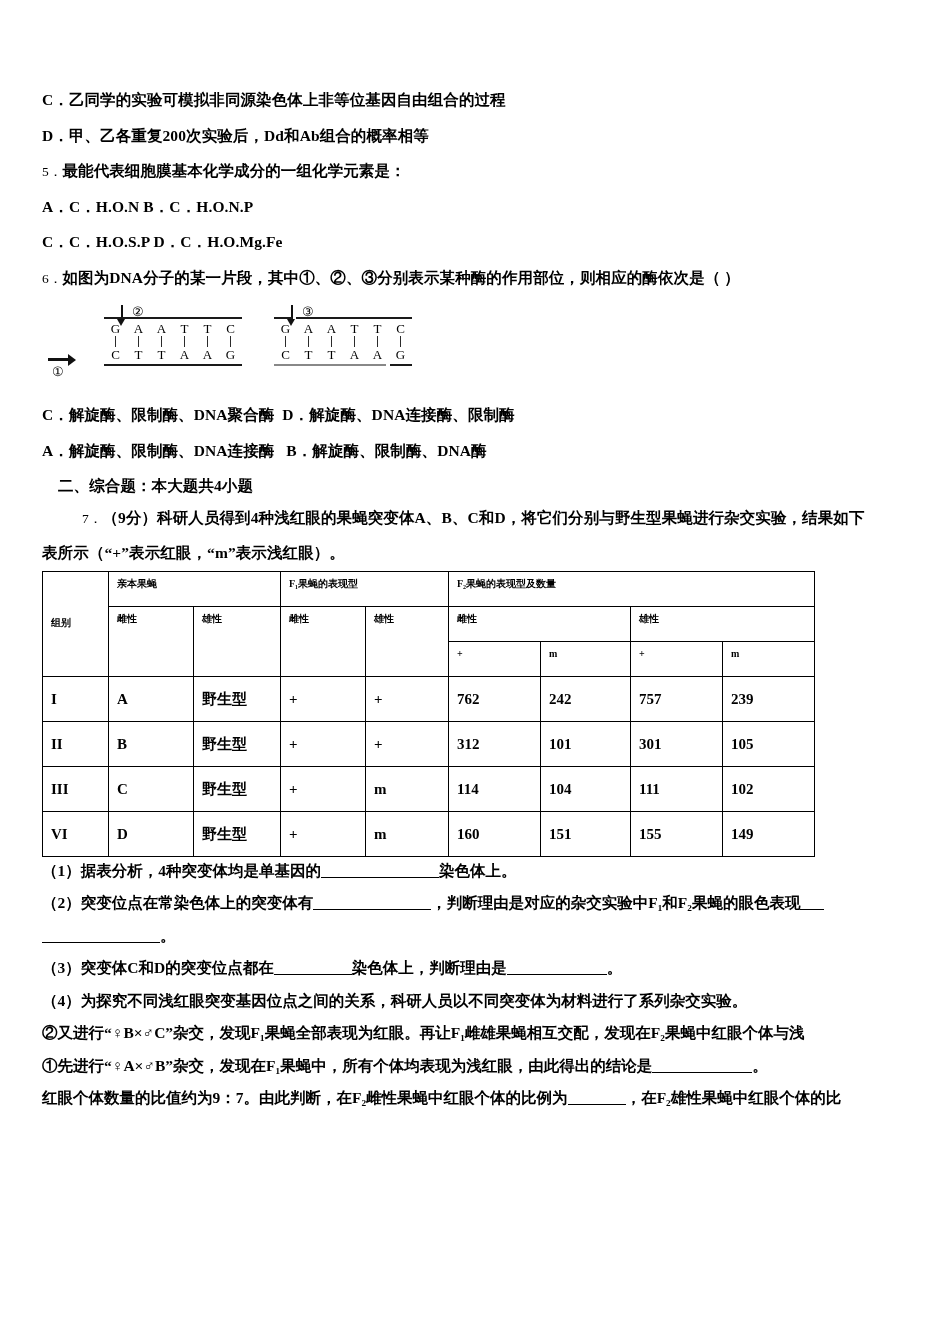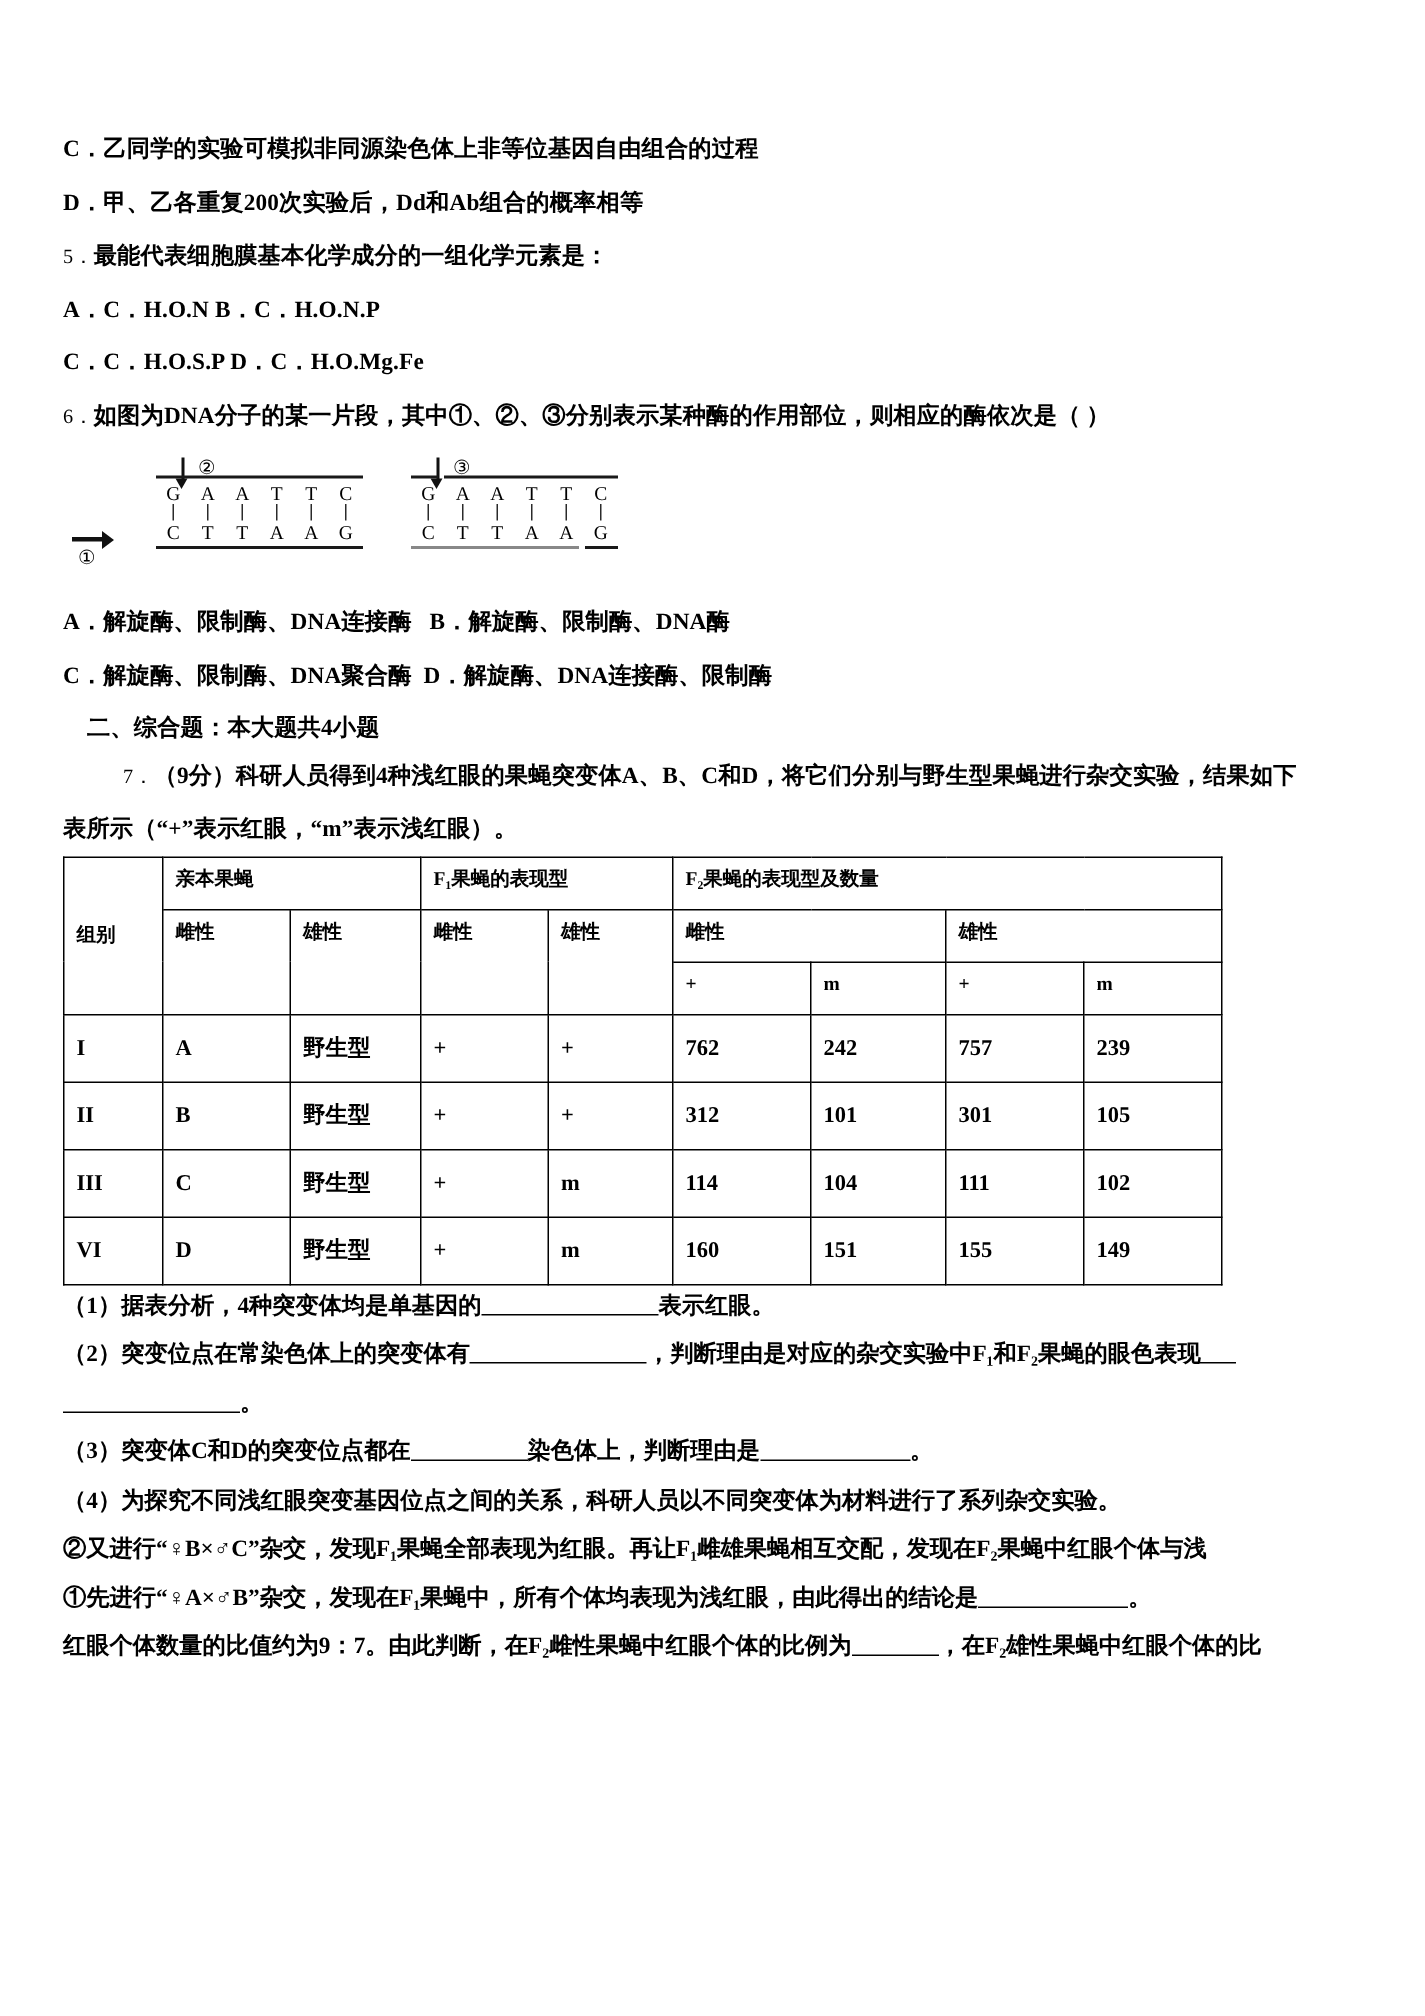--- a/index.html
+++ b/index.html
@@ -141,21 +141,21 @@
 
   
   table.data {
     border-collapse: collapse;
     width: 772px;
     margin: 10px 0 6px 0;
     table-layout: fixed;
   }
   table.data td {
     border: 1.4px solid #000;
-    font-size: 13px;
+    font-size: 10px;
     font-weight: bold;
     padding: 6px 8px;
     vertical-align: top;
     line-height: 1.2;
     height: 22px;
   }
   table.data td.mid {
     vertical-align: middle;
     font-family: Liberation Mono, monospace;
   }
@@ -304,22 +304,22 @@
           <span class="b">A</span>
           <span class="b">G</span>
         </div>
         <div style="display:flex; gap:4px; margin-top:2px;">
           <div class="strand-bot-line" style="width:112px; background:#888;"></div>
           <div class="strand-bot-line" style="width:22px;"></div>
         </div>
       </div>
     </div>
 
+    <div class="line opt-line"><span>C．解旋酶、限制酶、DNA聚合酶</span>&nbsp;&nbsp;<span>D．解旋酶、DNA连接酶、限制酶</span></div>
     <div class="line opt-line"><span>A．解旋酶、限制酶、DNA连接酶</span>&nbsp;&nbsp;&nbsp;<span>B．解旋酶、限制酶、DNA酶</span></div>
-    <div class="line opt-line"><span>C．解旋酶、限制酶、DNA聚合酶</span>&nbsp;&nbsp;<span>D．解旋酶、DNA连接酶、限制酶</span></div>
 
     <div class="line" style="margin-bottom:16px;margin-left:16px;">二、综合题：本大题共4小题</div>
 
     <div class="line" style="margin-bottom:20px;margin-left:40px;"><span class="small-num">7．</span><span>（9分）</span><span>科研人员得到4种浅红眼的果蝇突变体A、B、C和D，将它们分别与野生型果蝇进行杂交实验，结果如下</span></div>
     <div class="line" style="margin-bottom:10px;">表所示（“+”表示红眼，“m”表示浅红眼）。</div>
 
     <table class="data">
       <colgroup>
         <col class="col-a">
           <col class="col-b">
@@ -394,21 +394,21 @@
           <td>m</td>
           <td>160</td>
           <td>151</td>
           <td>155</td>
           <td>149</td>
         </tr>
       </tbody>
     </table>
 
     <div class="q-para">
-      <span>（1）</span><span>据表分析，4种突变体均是单基因的</span><span class="blank-xl"></span><span>表示红眼。</span>
+      <span>（1）</span><span>据表分析，4种突变体均是单基因的</span><span class="blank-xl"></span><span>染色体上。</span>
     </div>
 
     <div class="q-para">
       <span>（2）</span><span>突变位点在常染色体上的突变体有</span><span class="blank-xl"></span><span>，判断理由是对应的杂交实验中F₁和F₂果蝇的眼色表现</span><span class="blank-tiny"></span>
     </div>
     <div class="q-para" style="margin-bottom:17px;">
       <span class="blank-xl"></span><span>。</span>
     </div>
 
     <div class="q-para">

